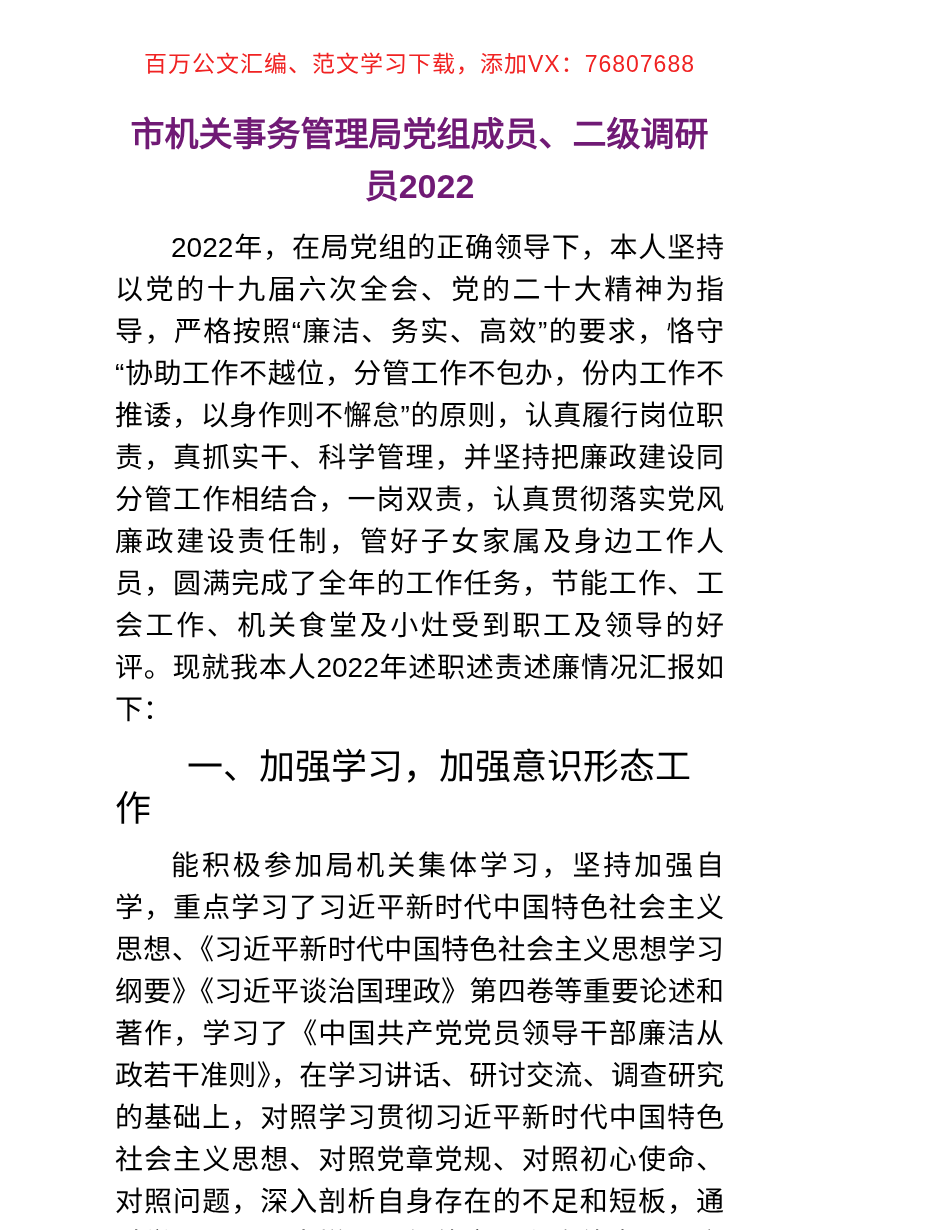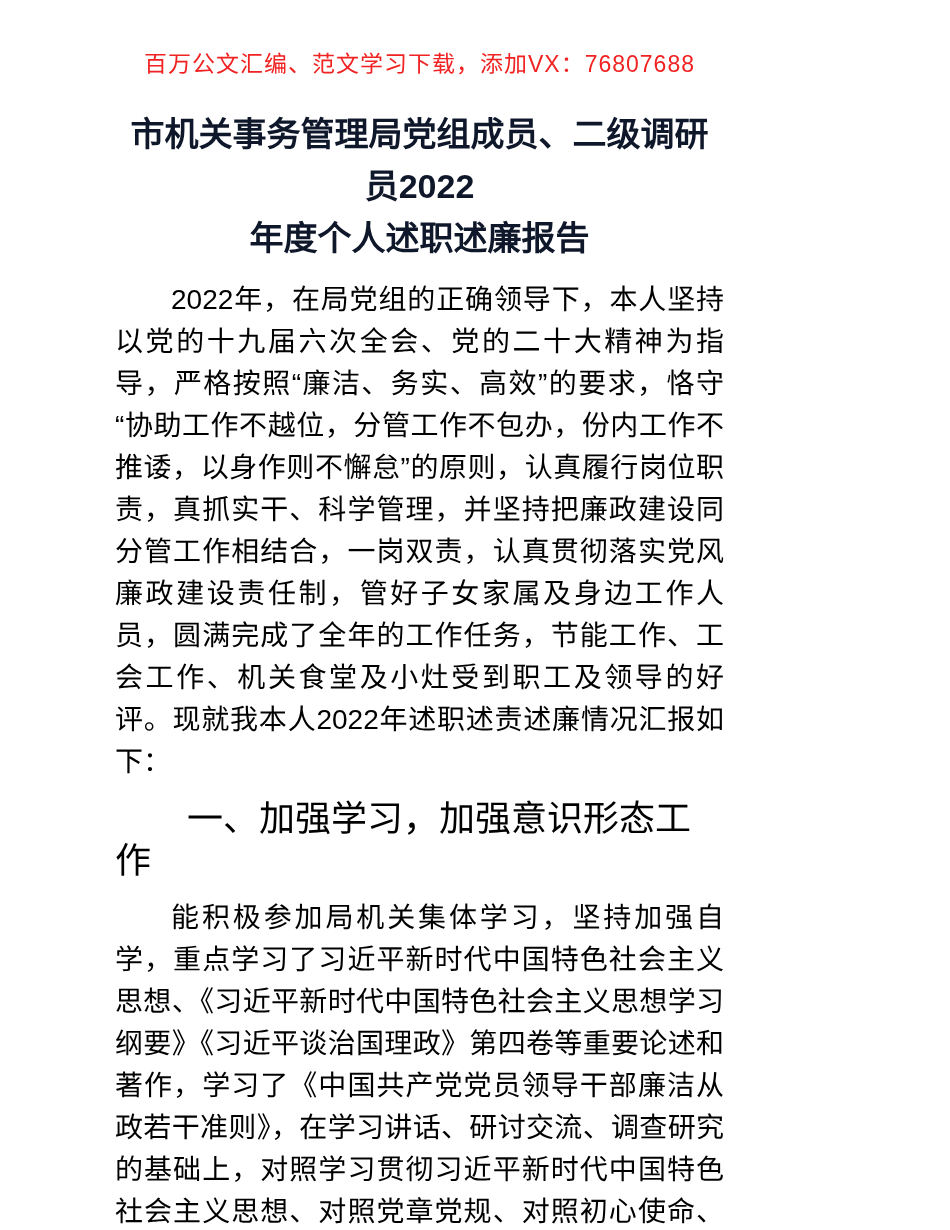--- a/index.html
+++ b/index.html
@@ -27,21 +27,21 @@
     line-height: 36px;
     letter-spacing: 1px;
     white-space: nowrap;
   }
   .doc-title {
     margin: 26px 0 0 0;
     text-align: center;
     font-size: 34px;
     line-height: 52px;
     font-weight: bold;
-    color: #0f172a;
+    color: #701a75;
   }
   .doc-title .title-line {
     display: block;
   }
   .body-para {
     margin: 15px 0;
     font-size: 28px;
     line-height: 42px;
     text-align: justify;
     text-indent: 2em;
@@ -59,21 +59,20 @@
 </style>
 </head>
 <body>
 
 <div class="page">
 
   <div class="promo" style="color: rgb(240, 34, 34);">百万公文汇编、范文学习下载，添加VX：76807688</div>
 
   <h1 class="doc-title">
     <span class="title-line">市机关事务管理局党组成员、二级调研员2022</span>
-    <span class="title-line">年度个人述职述廉报告</span>
   </h1>
 
   <p class="body-para">2022年，在局党组的正确领导下，本人坚持以党的十九届六次全会、党的二十大精神为指导，严格按照“廉洁、务实、高效”的要求，恪守“协助工作不越位，分管工作不包办，份内工作不推诿，以身作则不懈怠”的原则，认真履行岗位职责，真抓实干、科学管理，并坚持把廉政建设同分管工作相结合，一岗双责，认真贯彻落实党风廉政建设责任制，管好子女家属及身边工作人员，圆满完成了全年的工作任务，节能工作、工会工作、机关食堂及小灶受到职工及领导的好评。现就我本人2022年述职述责述廉情况汇报如下：</p>
 
   <p class="section-heading">一、加强学习，加强意识形态工作</p>
 
   <p class="body-para">能积极参加局机关集体学习，坚持加强自学，重点学习了习近平新时代中国特色社会主义思想、《习近平新时代中国特色社会主义思想学习纲要》《习近平谈治国理政》第四卷等重要论述和著作，学习了《中国共产党党员领导干部廉洁从政若干准则》，在学习讲话、研讨交流、调查研究的基础上，对照学习贯彻习近平新时代中国特色社会主义思想、对照党章党规、对照初心使命、对照问题，深入剖析自身存在的不足和短板，通过学习，进一步增强了纪律意识和底线意识，牢固树立“四个意识”、增强“四个自信”、做到“两个维护”，始终把</p>
 
 </div>
 

